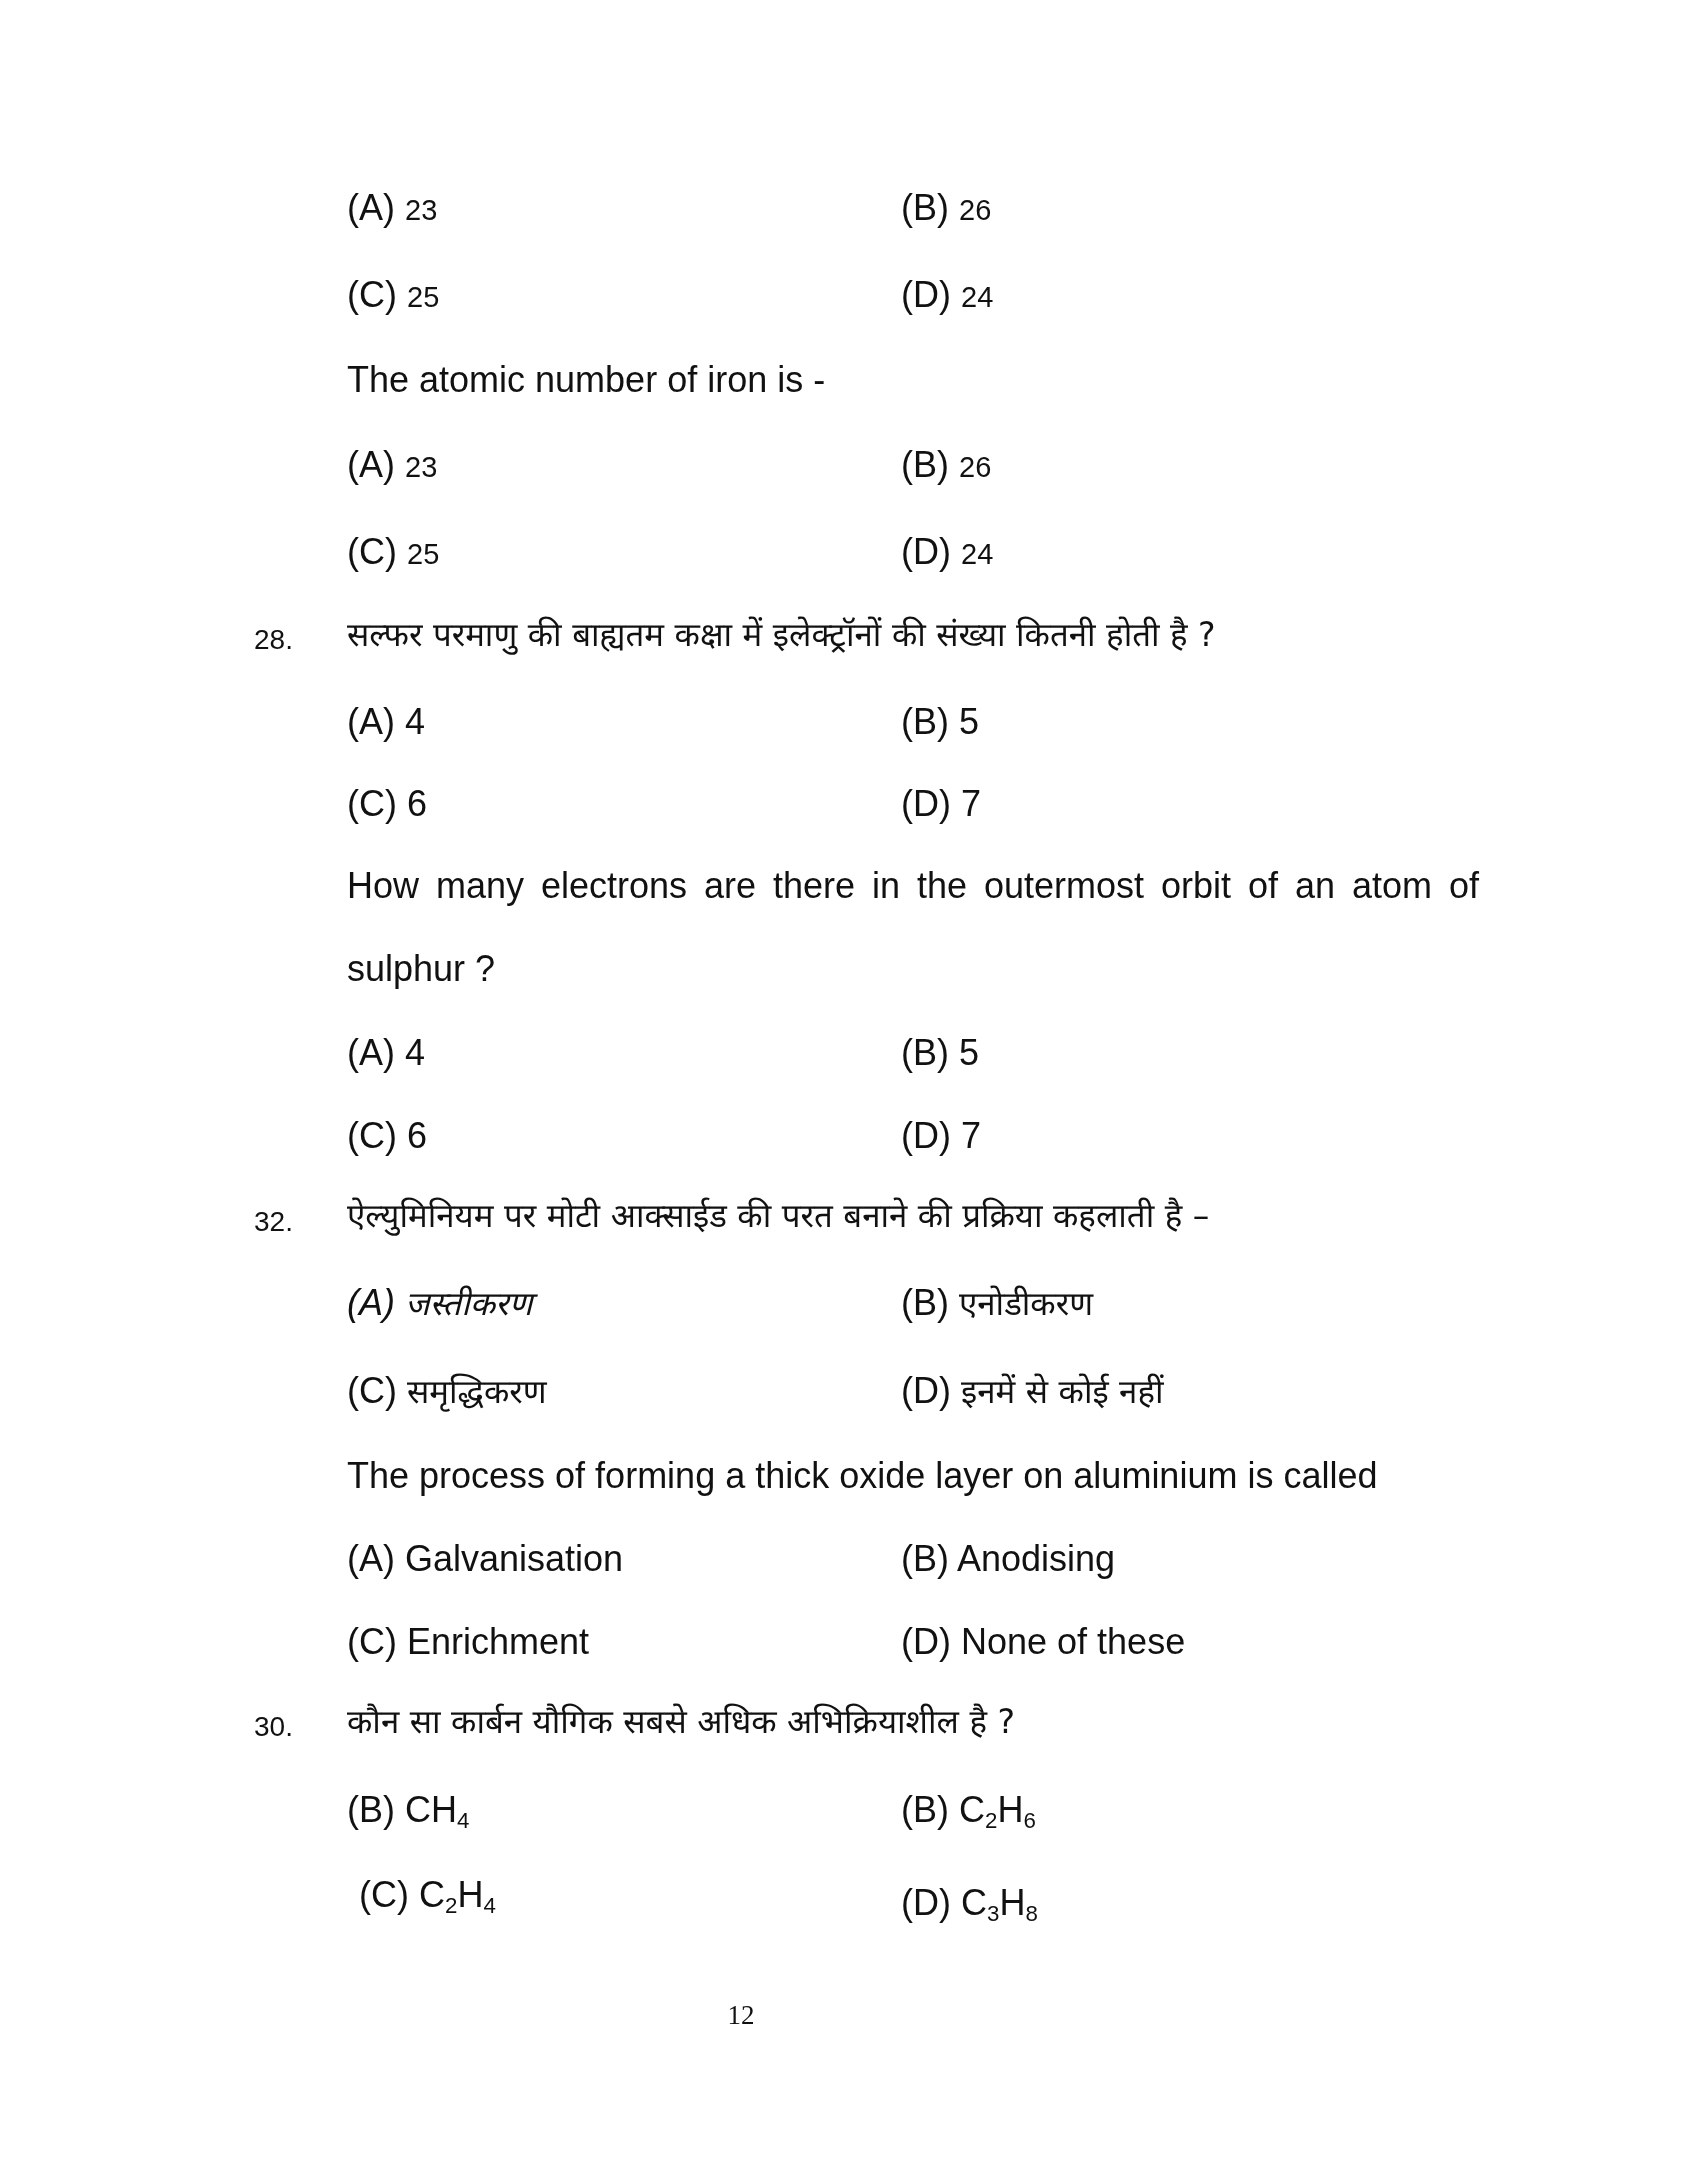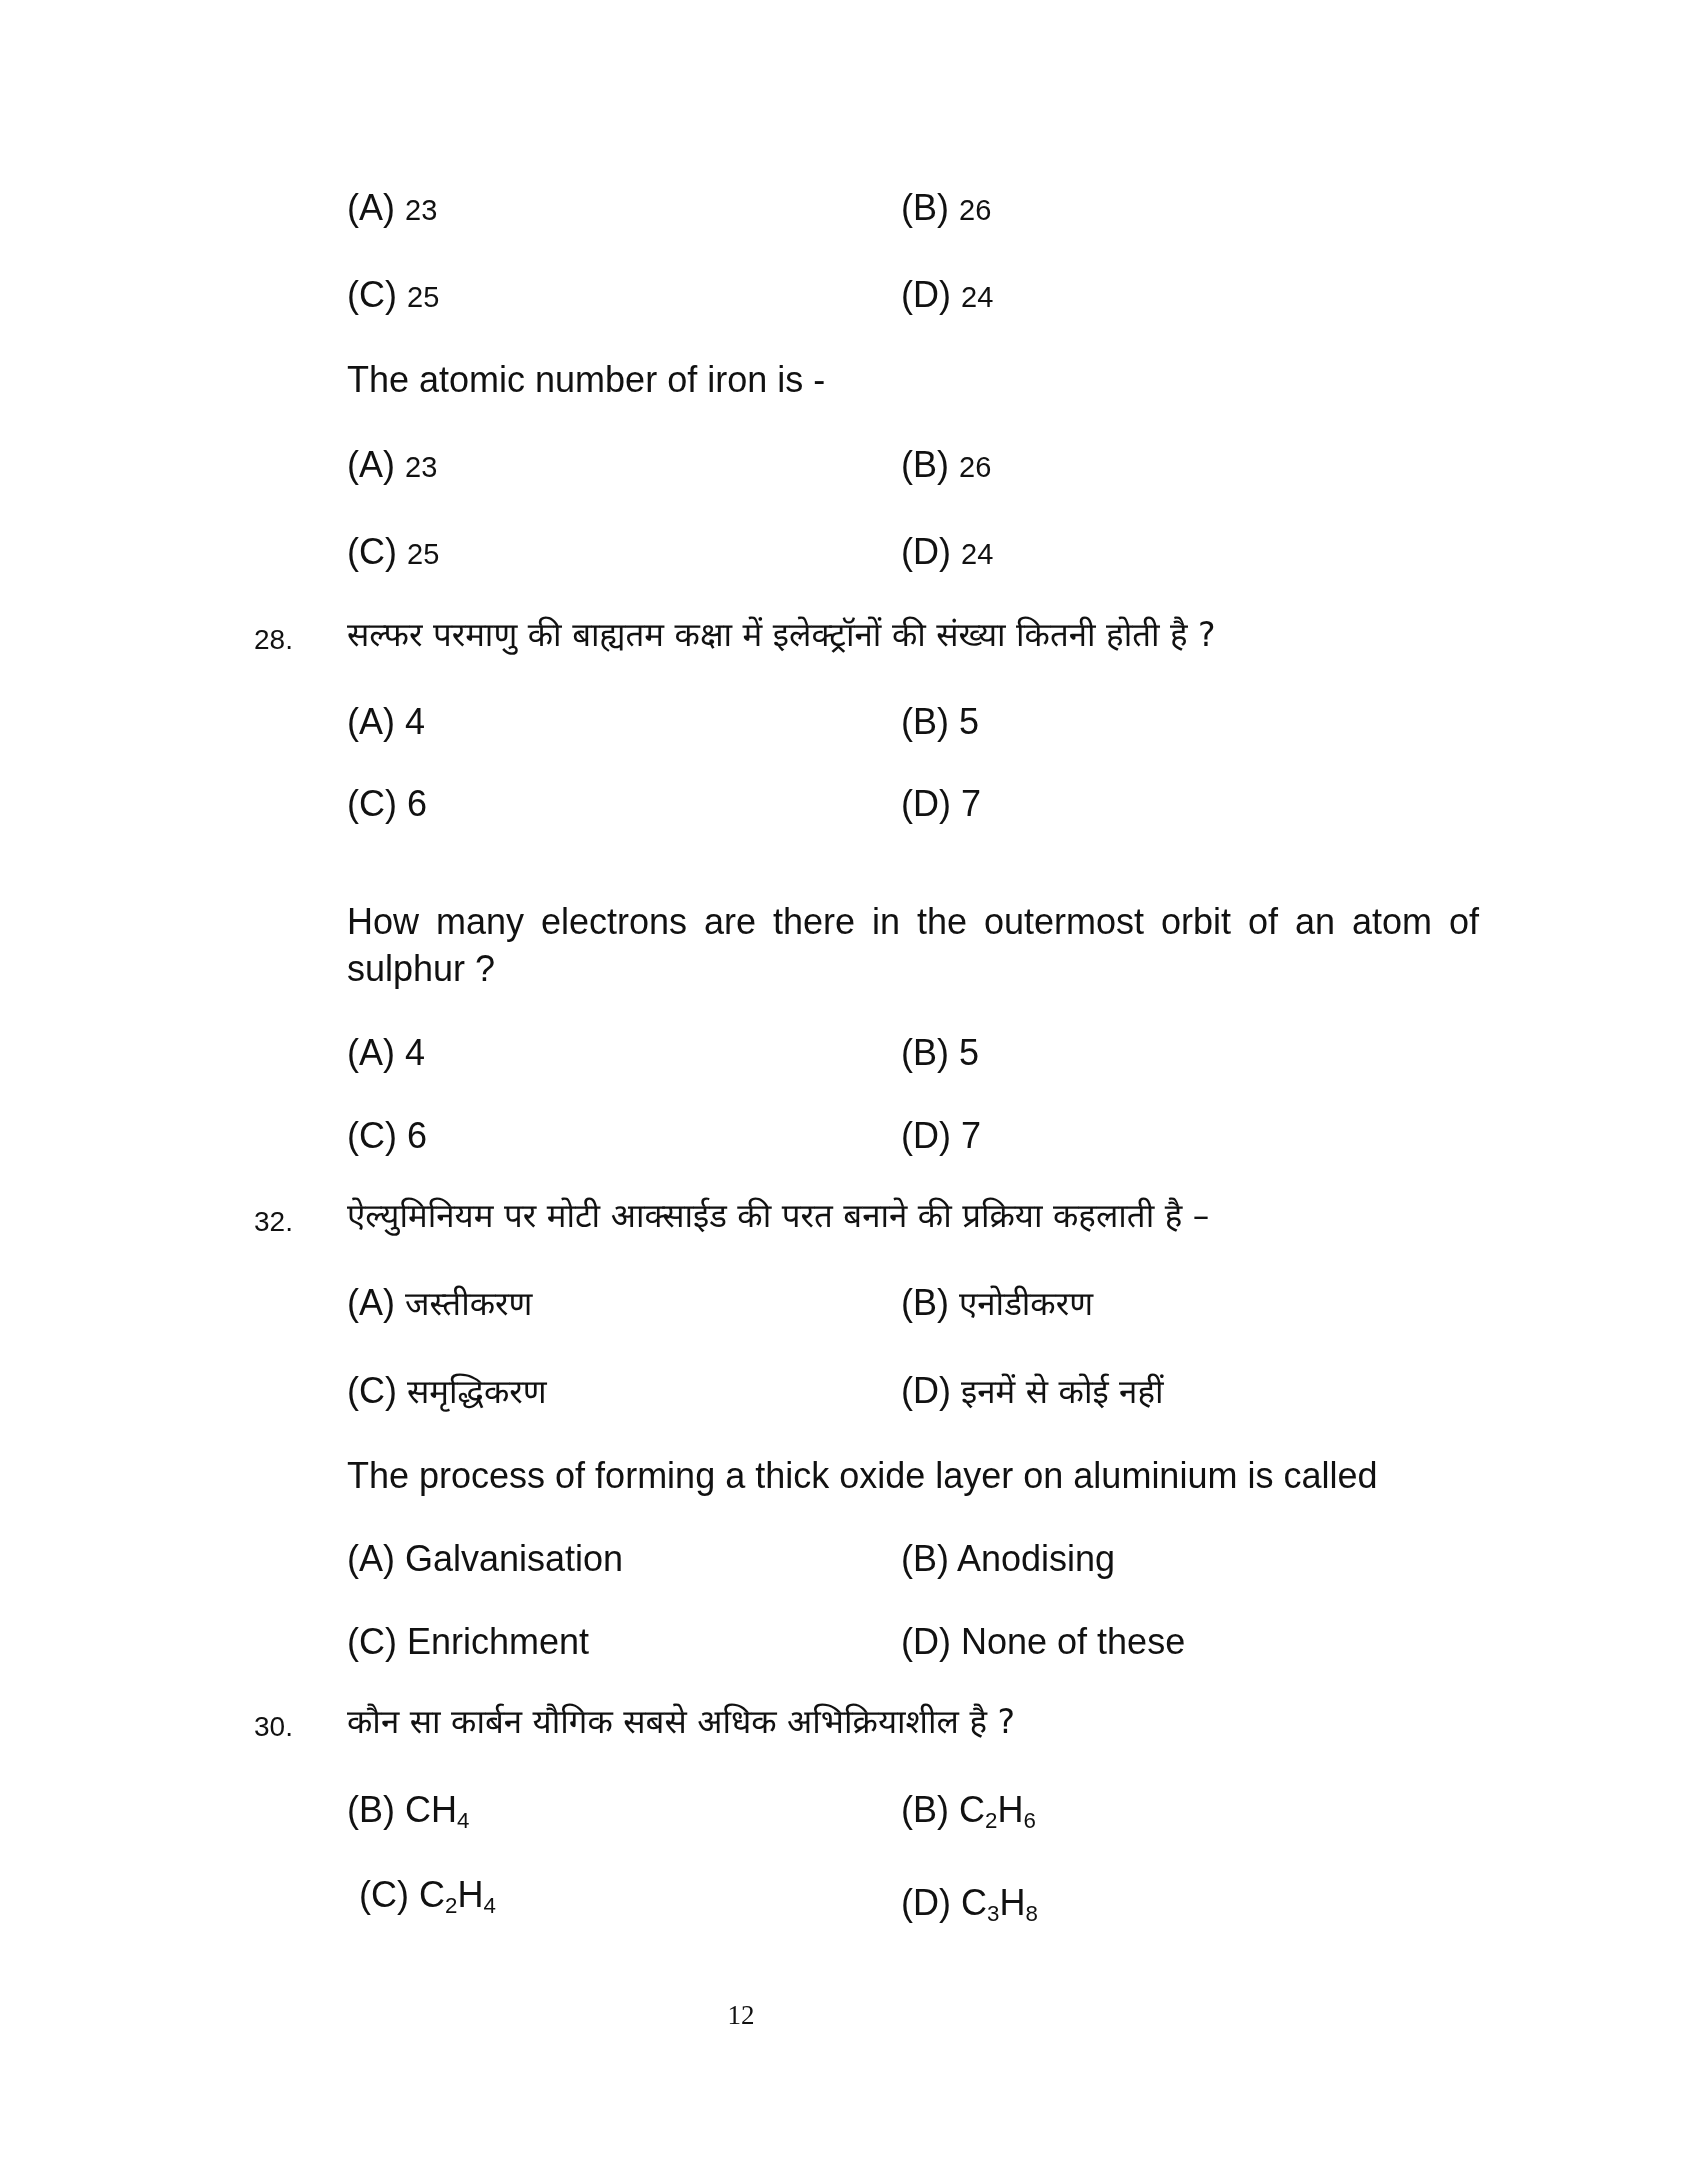--- a/index.html
+++ b/index.html
@@ -4,21 +4,21 @@
 <style>
   html, body { margin:0; padding:0; background:#ffffff; }
   body { width:1683px; height:2178px; position:relative; overflow:hidden;
          font-family:"Liberation Sans", "DejaVu Sans", sans-serif; color:#111; }
   .line { position:absolute; white-space:nowrap; line-height:1; }
   .opt { font-size:36px; }
   .opt .val-small { font-size:29px; }
   .qnum { position:absolute; font-size:28px; left:254px; }
   .text { font-size:36px; }
   .hindi { font-family:"DejaVu Sans", sans-serif; font-size:33px; }
-  .justify { width:1132px; text-align:justify; text-align-last:justify; white-space:normal;margin-top:36px; }
+  .justify { width:1132px; text-align:justify; text-align-last:justify; white-space:normal; }
   sub { font-size:0.62em; vertical-align:-0.25em; line-height:0; }
   .page-num { position:absolute; left:0; width:1482px; text-align:center; top:2000px;
               font-family:"Liberation Serif", serif; font-size:27px; }
 </style>
 </head>
 <body>
 
 <div class="line opt" style="left:347px; top:190px;">
   <span>(A)</span>
   <span class="val-small">23</span>
@@ -91,21 +91,21 @@
   <span>6</span>
 </div>
 <div class="line opt" style="left:901px; top:1118px;">
   <span>(D)</span>
   <span>7</span>
 </div>
 
 <div class="qnum line" style="top:1208px;">32.</div>
 <div class="line hindi" style="left:347px; top:1199px;">ऐल्युमिनियम पर मोटी आक्साईड की परत बनाने की प्रक्रिया कहलाती है –</div>
 
-<div class="line opt" style="left:347px; top:1285px;">
+<div class="line opt" style="left:347px; top:1285px;font-style:italic;">
   <span>(A)</span>
   <span class="hindi">जस्तीकरण</span>
 </div>
 <div class="line opt" style="left:901px; top:1285px;">
   <span>(B)</span>
   <span class="hindi">एनोडीकरण</span>
 </div>
 <div class="line opt" style="left:347px; top:1373px;">
   <span>(C)</span>
   <span class="hindi">समृद्धिकरण</span>

